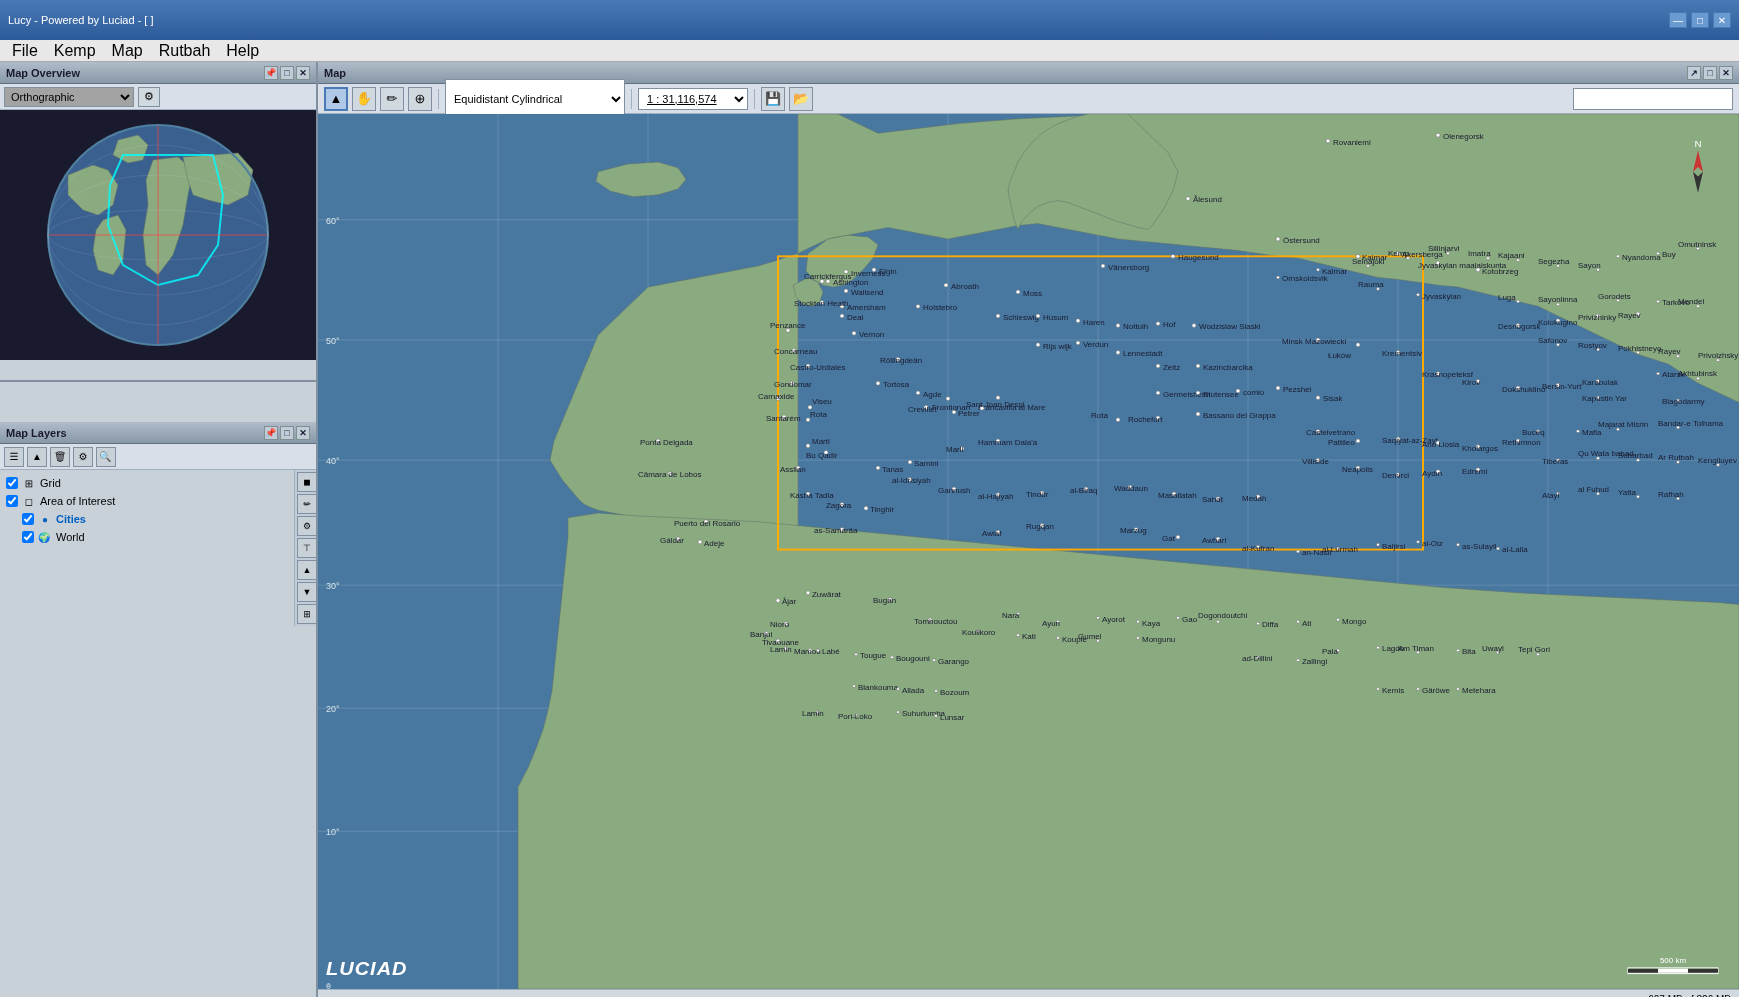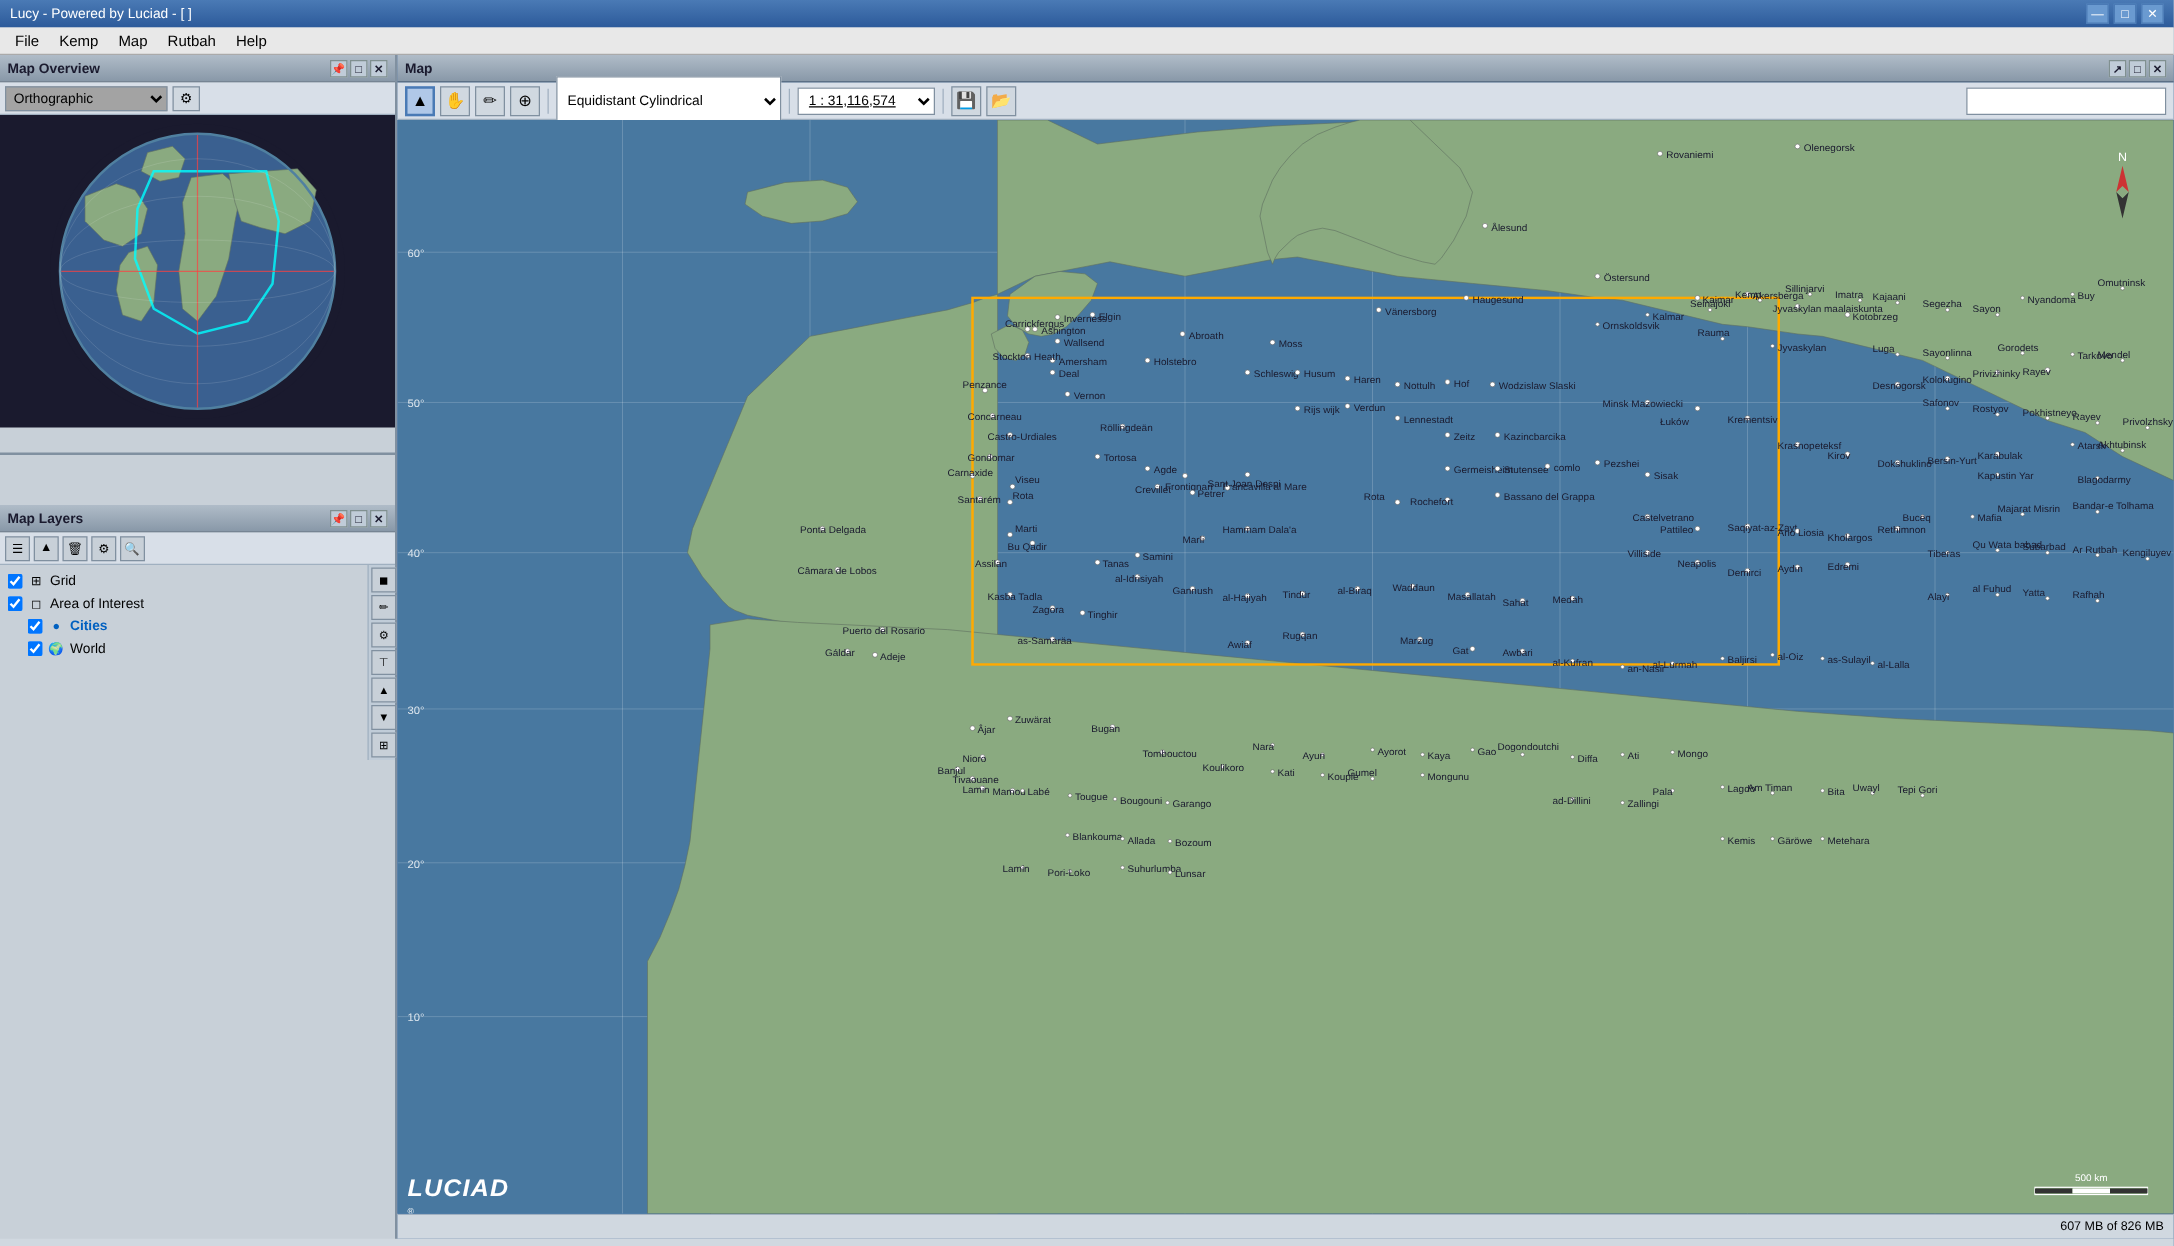--- a/index.html
+++ b/index.html
@@ -1,20 +1,20 @@
 <!DOCTYPE html>
 <html><head>
   <meta charset="utf-8">
   <style>
     * { margin: 0; padding: 0; box-sizing: border-box; }
     body { font-family: 'Segoe UI', Arial, sans-serif; font-size: 11px; background: #d0d8e0; overflow: hidden; width: 1739px; height: 997px; }
 
     
     #titlebar {
-      height: 22px;
+      height: 40px;
       background: linear-gradient(to bottom, #4a7ab5, #2c5a9a);
       display: flex;
       align-items: center;
       justify-content: space-between;
       padding: 0 8px;
       color: white;
     }
     #titlebar-controls { display: flex; gap: 4px; }
     .title-btn {
       width: 18px; height: 16px; background: #6a9ad0; border: 1px solid #4a7ab5;
@@ -26,21 +26,21 @@
     #menubar {
       height: 22px;
       background: #e8e8e8;
       border-bottom: 1px solid #aaa;
       display: flex;
       align-items: center;
       padding: 0 4px;
     }
     .menu-item {
       padding: 2px 8px;
-      font-size: 12px;
+      font-size: 16px;
       cursor: pointer;
     }
 
     
     #main-layout {
       display: flex;
       height: calc(997px - 50px);
     }
 
     

